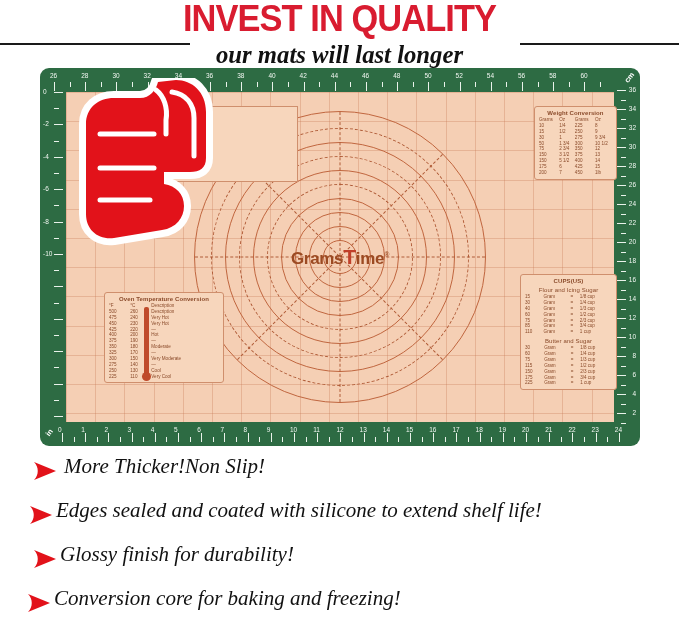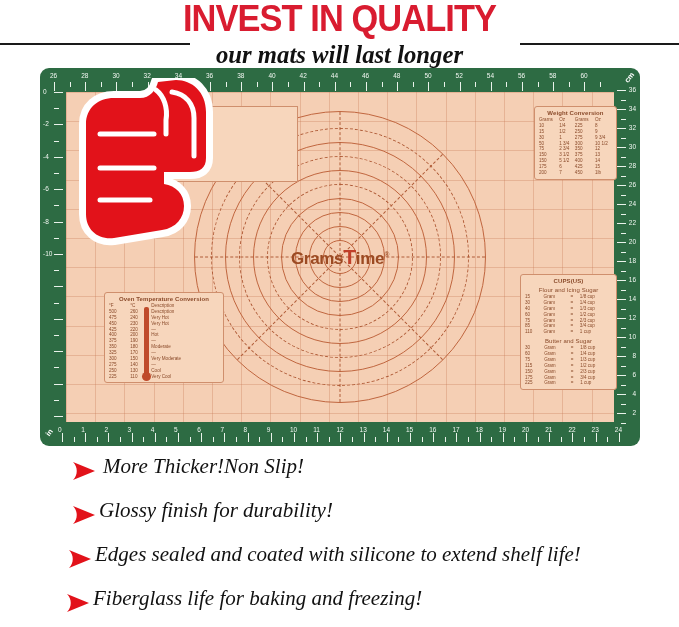--- a/index.html
+++ b/index.html
@@ -85,21 +85,21 @@
     font-family:"Liberation Sans",sans-serif;
   }
   .therm{
     position:absolute;width:5px;background:#bf4a2a;border-radius:2px;
   }
   .therm-bulb{position:absolute;width:9px;height:9px;border-radius:50%;background:#bf4a2a;}
   
   .thumb{position:absolute;left:38px;top:10px;width:155px;height:185px;}
   
   .bullets{position:absolute;left:0;top:452px;width:679px;}
-  .bullet{position:relative;height:44px;margin-left:39px;}
+  .bullet{position:relative;height:44px;}
   .bullet .arrow{position:absolute;left:32px;top:9px;}
   .bullet .btxt{
     position:absolute;font-family:"Liberation Serif",serif;font-style:italic;
     font-size:21px;color:#111;white-space:nowrap;top:2px;
   }
 </style>
 </head>
 <body>
 
 <div class="header">
@@ -657,30 +657,30 @@
 </div>
 
 <div class="bullets">
   <div class="bullet">
     <svg class="arrow" width="26" height="20" viewBox="0 0 26 20">
       <path d="M2 1 L24 10 L2 19 C7 14 7 6 2 1 Z" fill="#e2121a"></path>
     </svg>
     <div class="btxt" style="left:64px;">More Thicker!Non Slip!</div>
   </div>
   <div class="bullet">
+    <svg class="arrow" width="26" height="20" viewBox="0 0 26 20" style="left:28px;">
+      <path d="M2 1 L24 10 L2 19 C7 14 7 6 2 1 Z" fill="#e2121a"></path>
+    </svg>
+    <div class="btxt" style="left:56px;">Edges sealed and coated with silicone to extend shelf life!</div>
+  </div>
+  <div class="bullet">
     <svg class="arrow" width="26" height="20" viewBox="0 0 26 20">
       <path d="M2 1 L24 10 L2 19 C7 14 7 6 2 1 Z" fill="#e2121a"></path>
     </svg>
     <div class="btxt" style="left:60px;">Glossy finish for durability!</div>
   </div>
   <div class="bullet">
-    <svg class="arrow" width="26" height="20" viewBox="0 0 26 20" style="left:28px;">
-      <path d="M2 1 L24 10 L2 19 C7 14 7 6 2 1 Z" fill="#e2121a"></path>
-    </svg>
-    <div class="btxt" style="left:56px;">Edges sealed and coated with silicone to extend shelf life!</div>
-  </div>
-  <div class="bullet">
     <svg class="arrow" width="26" height="20" viewBox="0 0 26 20" style="left:26px;">
       <path d="M2 1 L24 10 L2 19 C7 14 7 6 2 1 Z" fill="#e2121a"></path>
     </svg>
-    <div class="btxt" style="left:54px;">Fiberglass life for baking and freezing!</div>
+    <div class="btxt" style="left:54px;">Conversion core for baking and freezing!</div>
   </div>
 </div>
 
 </body></html>

